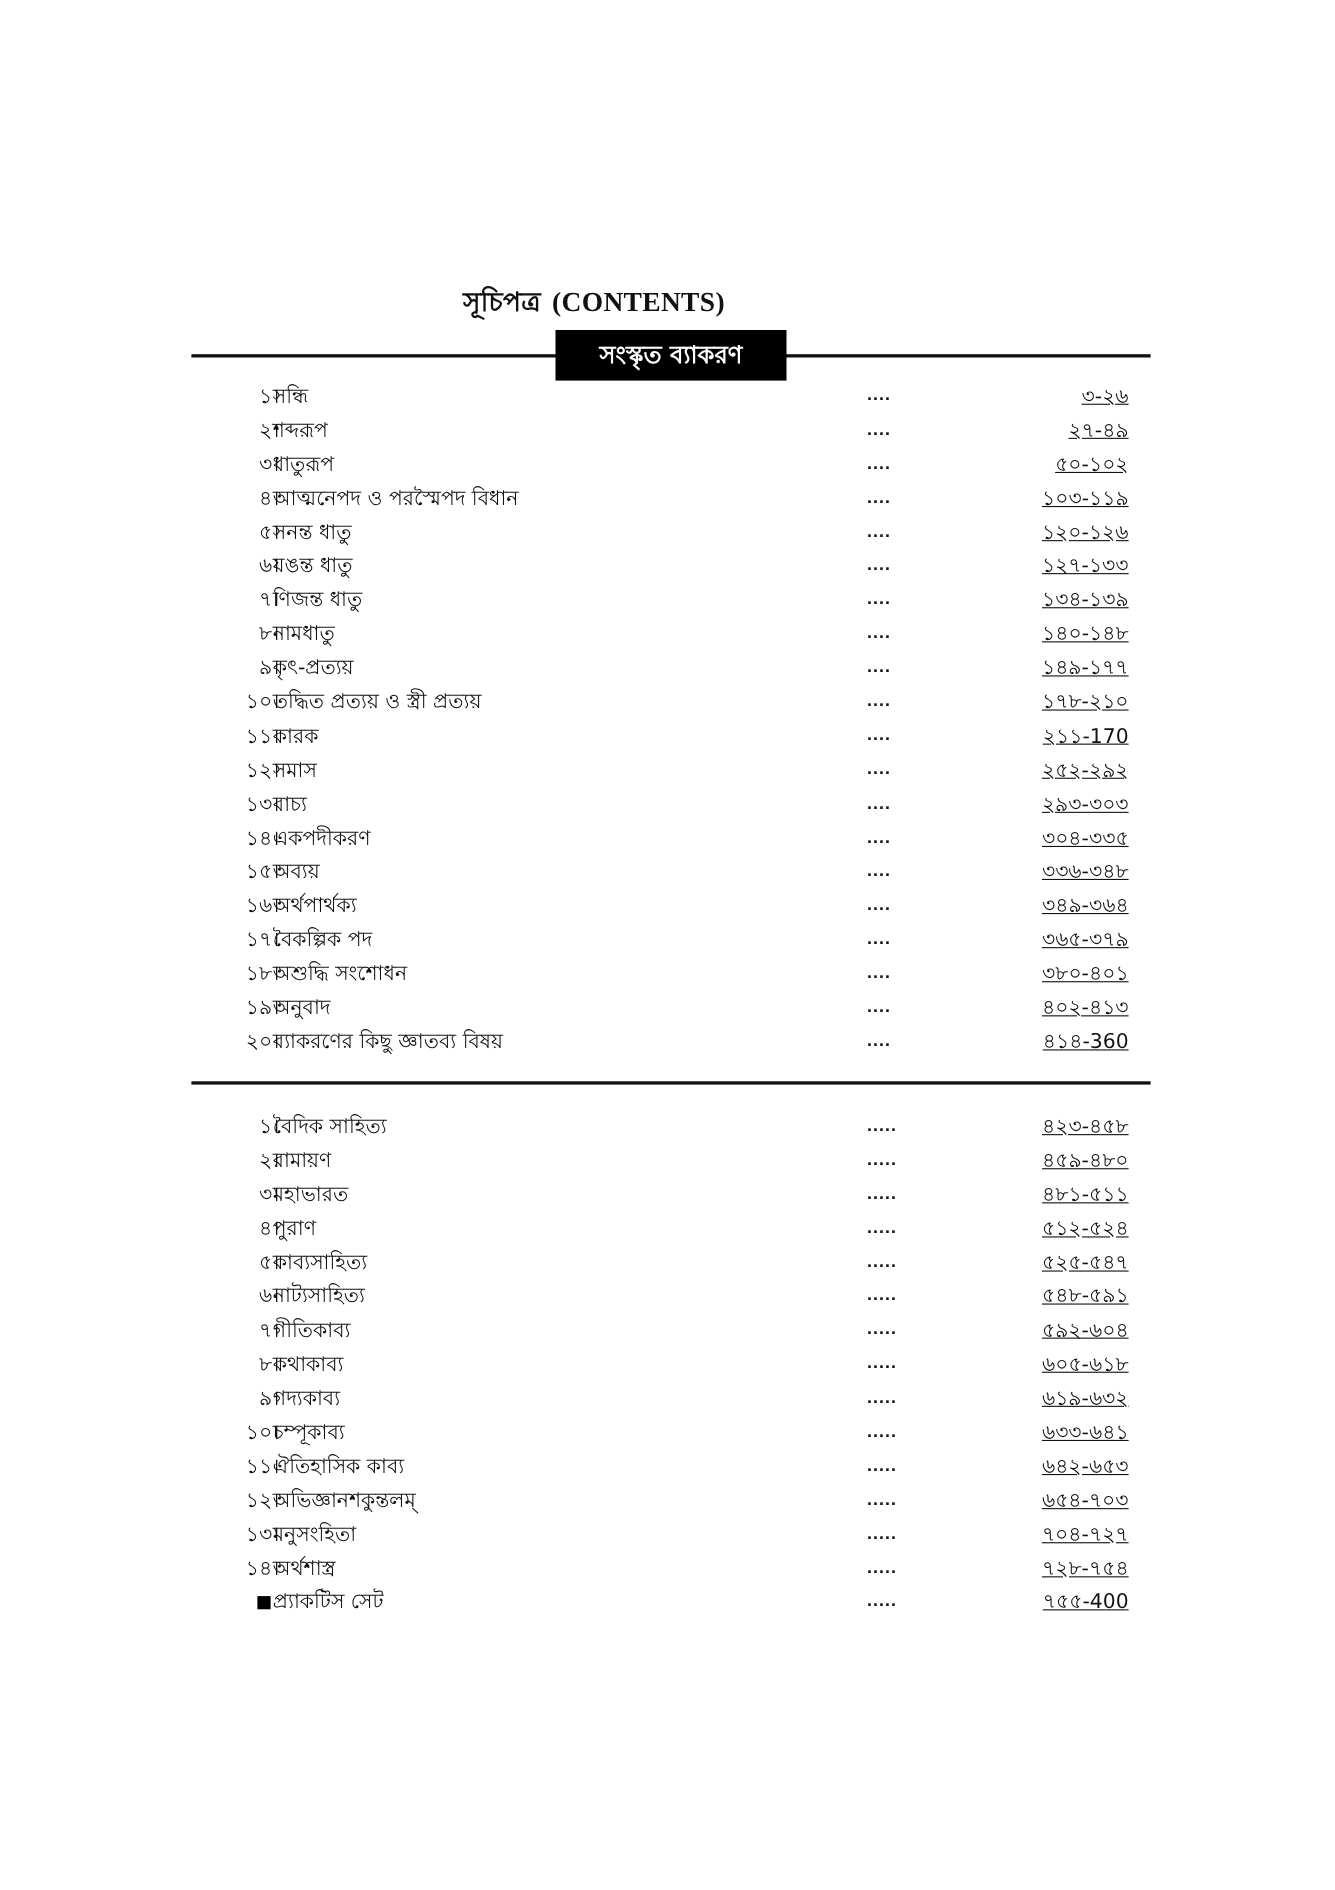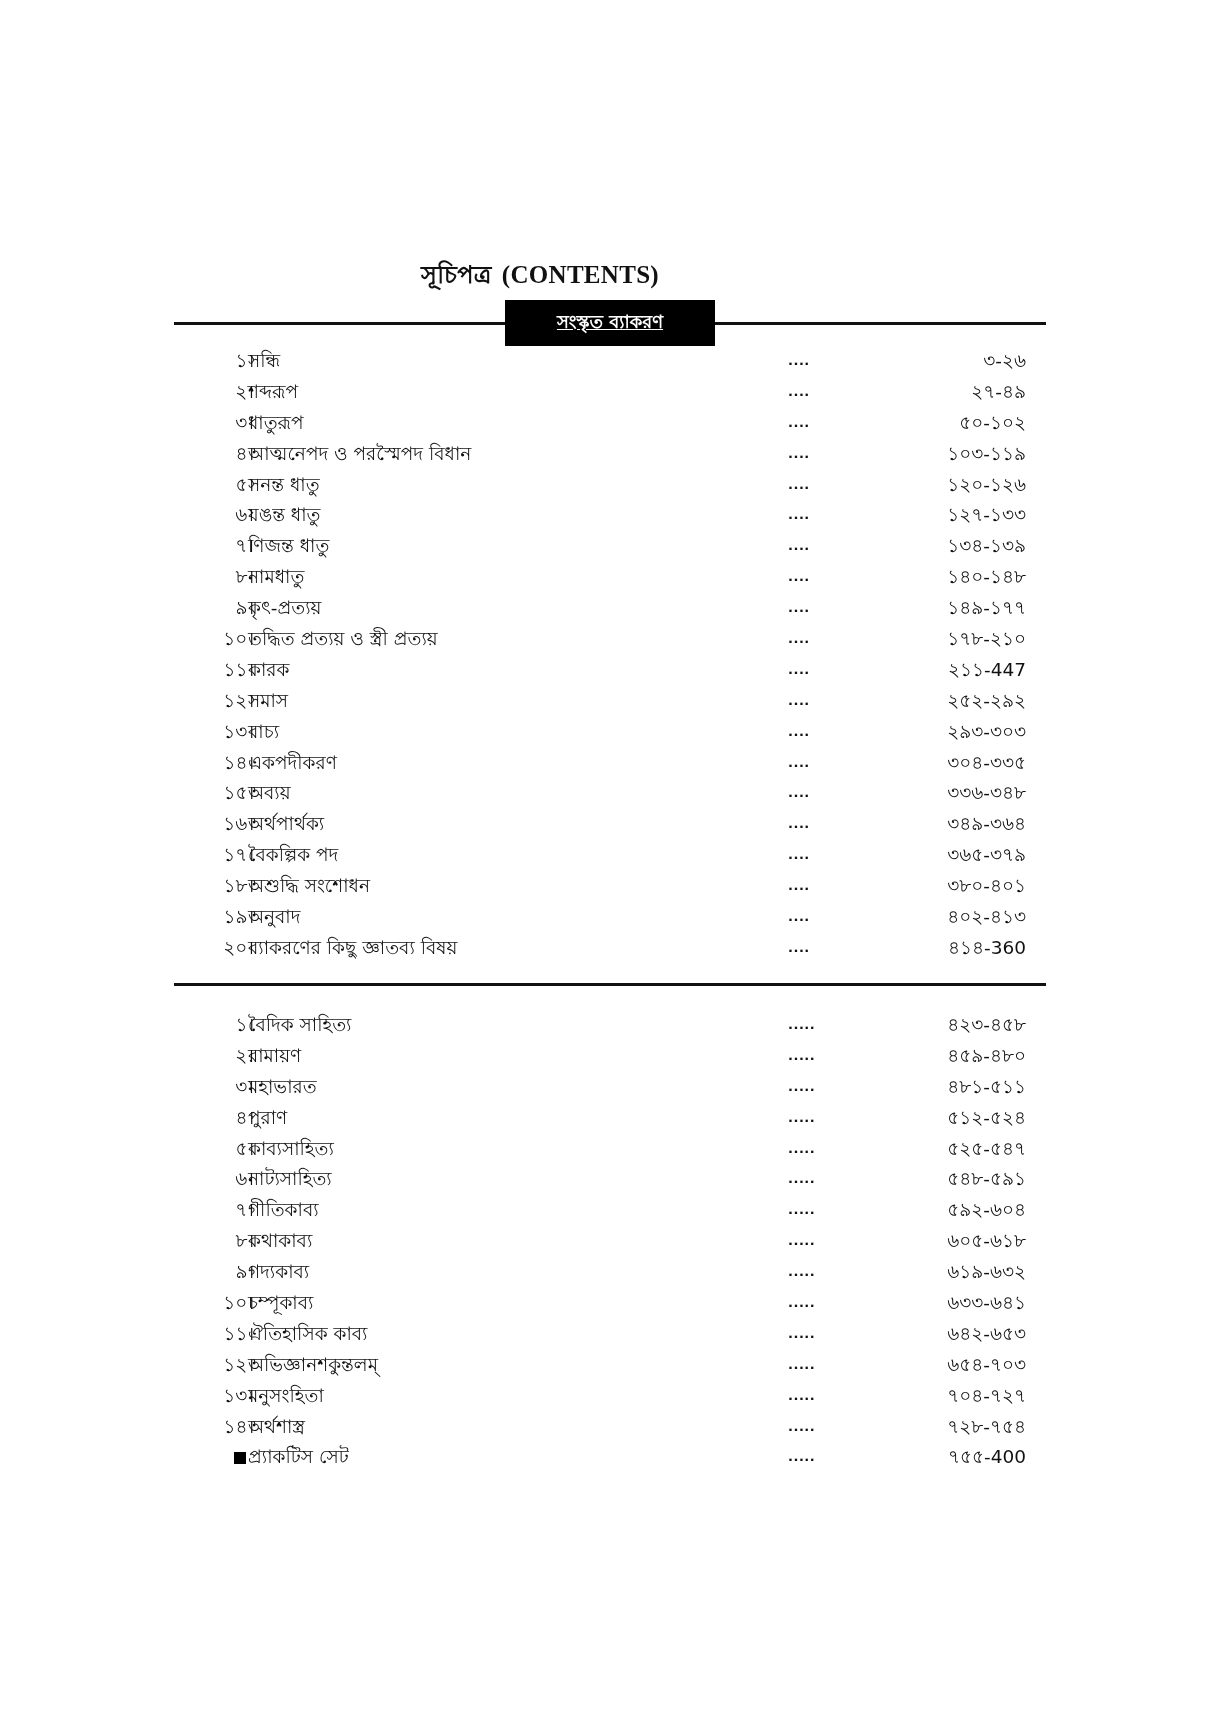--- a/index.html
+++ b/index.html
@@ -46,26 +46,25 @@
       background: #111111;
     }
     .section-header .label-box {
       position: absolute;
       left: 331px;
       top: 0;
       width: 210px;
       height: 46px;
       background: #000000;
       color: #ffffff;
-      font-size: 18px;
+      font-size: 22px;
       font-weight: bold;
       display: flex;
       align-items: center;
       justify-content: center;
-      text-decoration: underline;
     }
     .toc-list {
       position: absolute;
       left: 174px;
       width: 872px;
     }
     .toc-row {
       position: relative;
       height: 30.9px;
       font-size: 18.5px;
@@ -86,20 +85,21 @@
       position: absolute;
       left: 614px;
       font-size: 13px;
       letter-spacing: 0.5px;
       font-weight: bold;
     }
     .toc-row .pages {
       position: absolute;
       right: 20px;
       white-space: nowrap;
+      text-decoration: underline;
     }
     .bullet-square {
       display: inline-block;
       width: 12px;
       height: 12px;
       background: #000000;
       vertical-align: middle;
       margin-right: 8px;
     }
   </style>
@@ -173,21 +173,21 @@
     <div class="toc-row">
       <span class="num">১০।</span>
       <span class="title">তদ্ধিত প্রত্যয় ও স্ত্রী প্রত্যয়</span>
       <span class="leader">....</span>
       <span class="pages">১৭৮-২১০</span>
     </div>
     <div class="toc-row">
       <span class="num">১১।</span>
       <span class="title">কারক</span>
       <span class="leader">....</span>
-      <span class="pages">২১১-447</span>
+      <span class="pages">২১১-170</span>
     </div>
     <div class="toc-row">
       <span class="num">১২।</span>
       <span class="title">সমাস</span>
       <span class="leader">....</span>
       <span class="pages">২৫২-২৯২</span>
     </div>
     <div class="toc-row">
       <span class="num">১৩।</span>
       <span class="title">বাচ্য</span>

